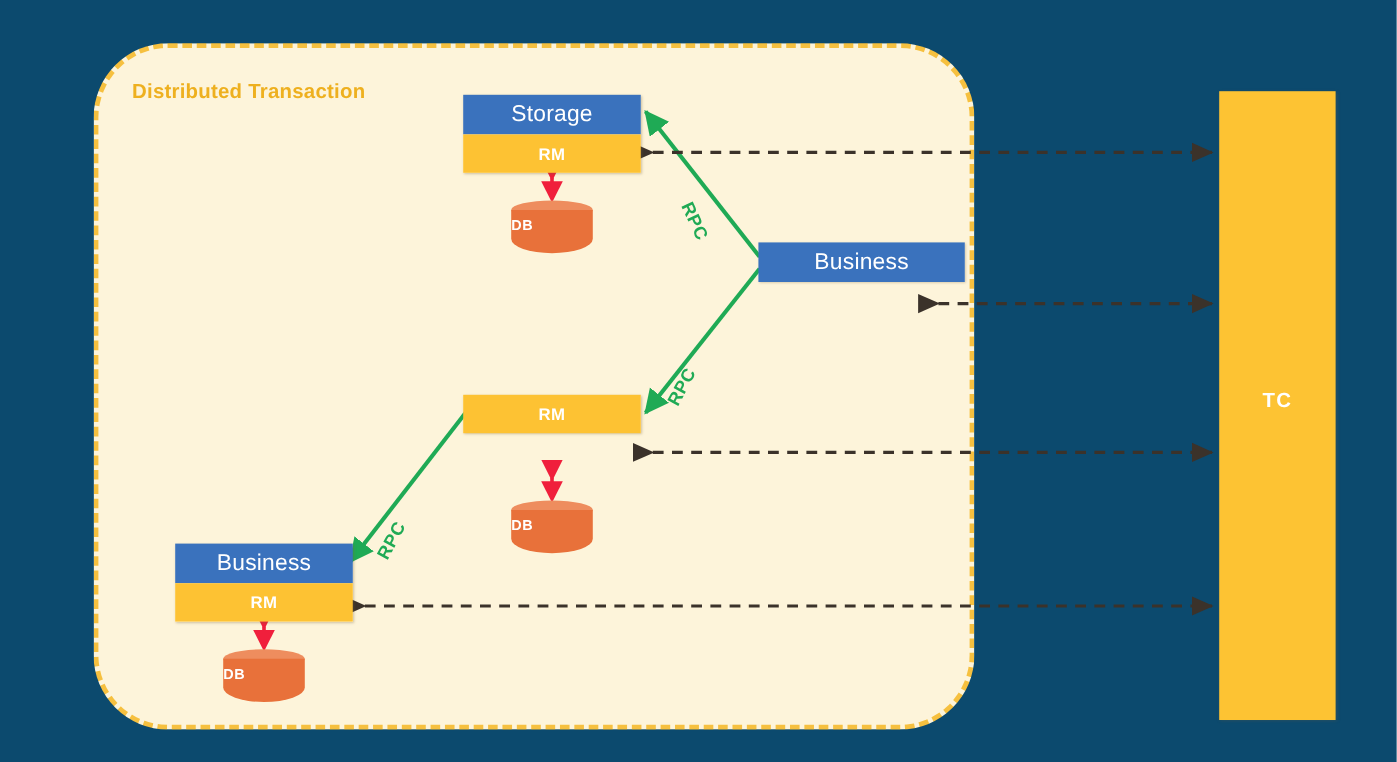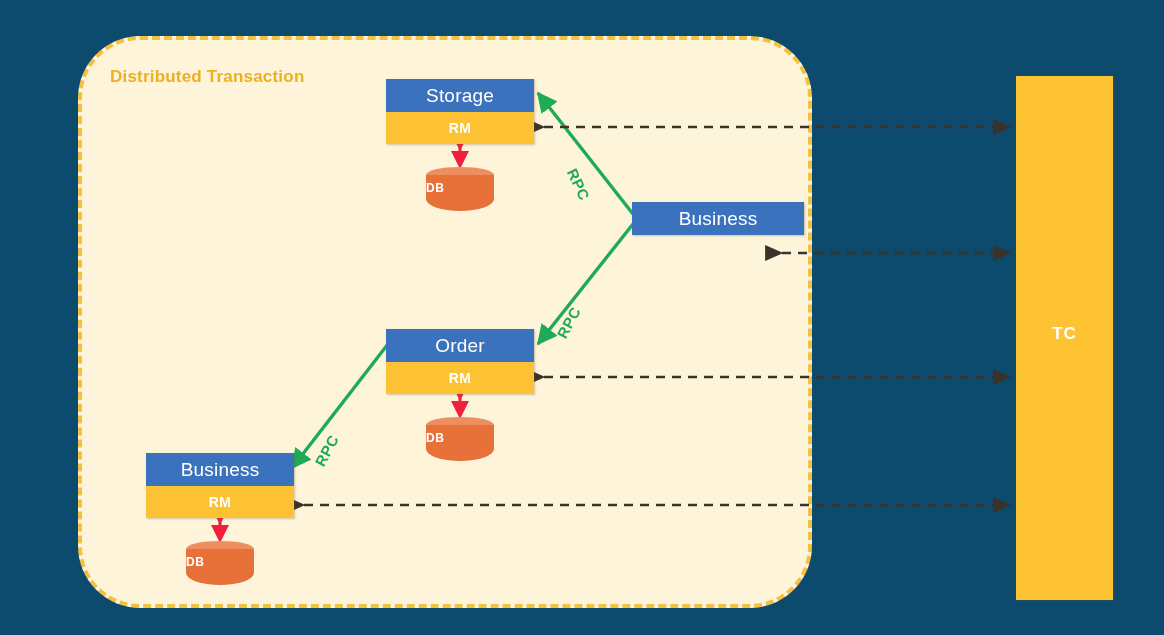--- a/index.html
+++ b/index.html
@@ -198,21 +198,20 @@
   <div class="svc" id="svc-storage">
     <div class="svc-head">Storage</div>
     <div class="svc-role">RM</div>
   </div>
 
   <div class="svc" id="svc-business">
     <div class="svc-head">Business</div>
   </div>
 
   <div class="svc" id="svc-order">
-    <div class="svc-head">Order</div>
     <div class="svc-role">RM</div>
   </div>
 
   <div class="svc" id="svc-account">
     <div class="svc-head">Business</div>
     <div class="svc-role">RM</div>
   </div>
 
   <div class="db" id="db-storage">
     <div class="db-top"></div>

